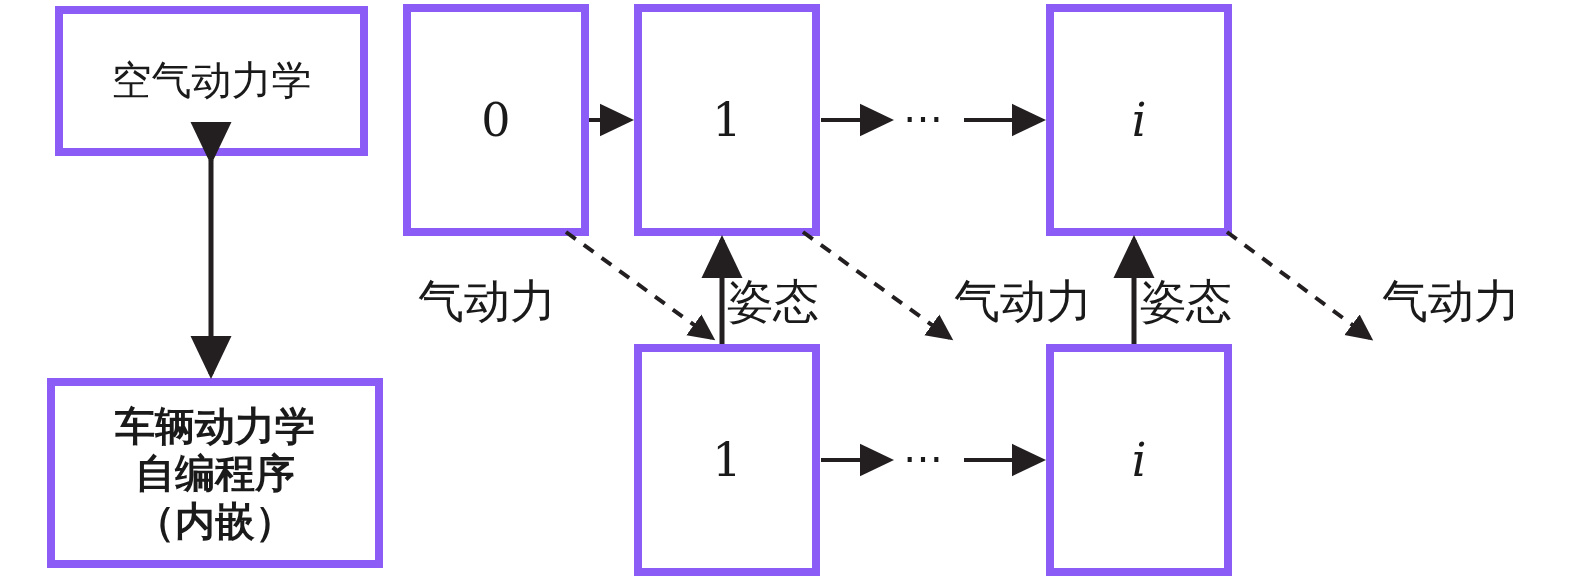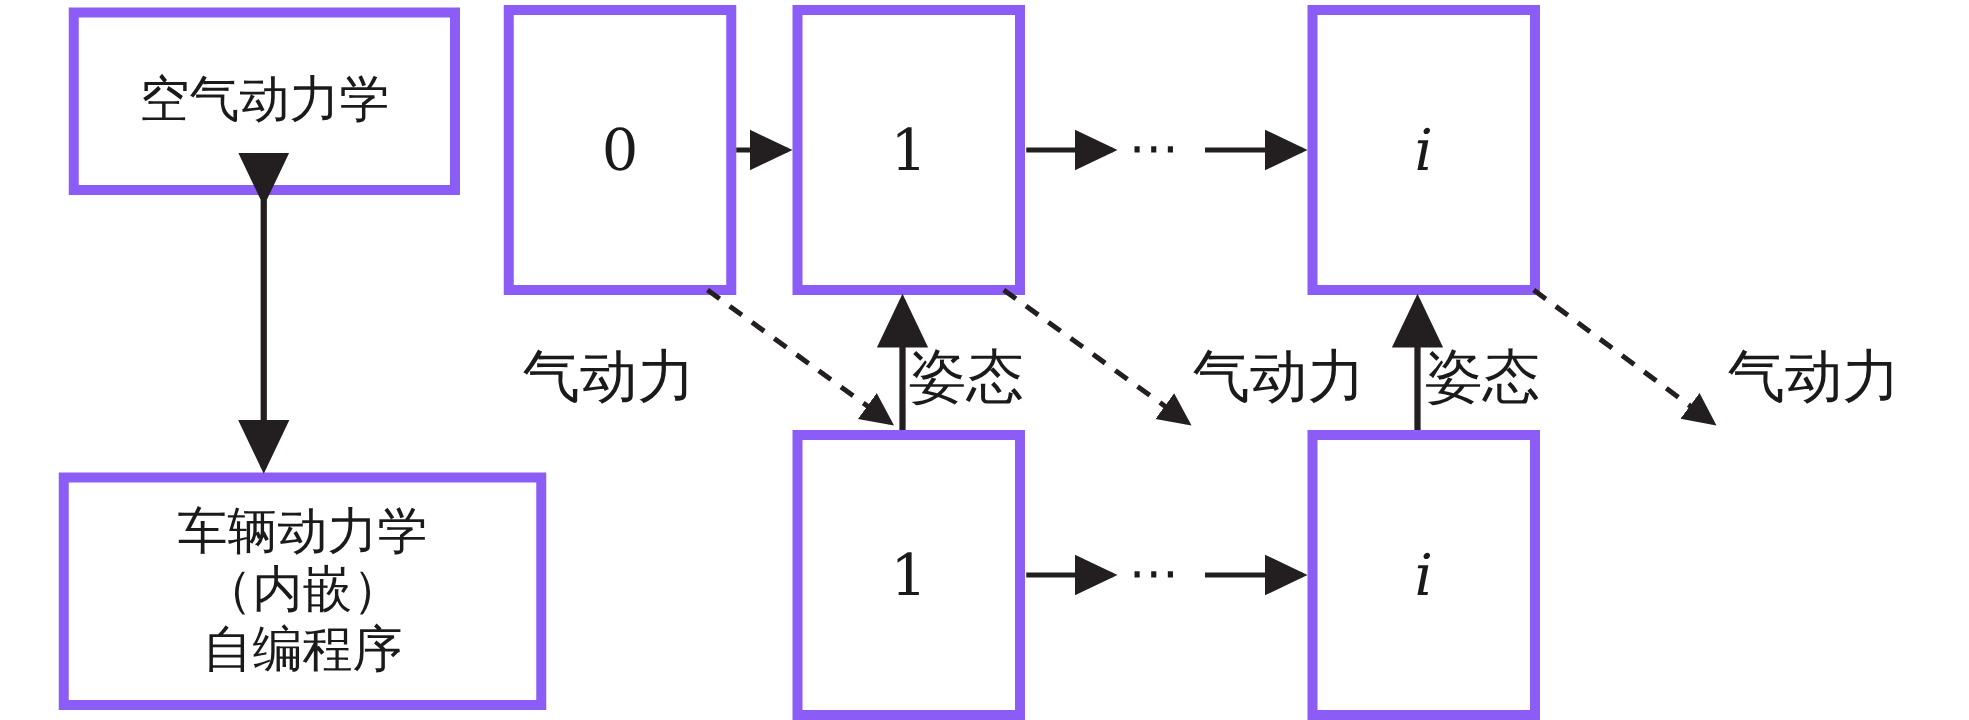--- a/index.html
+++ b/index.html
@@ -19,25 +19,25 @@
 <body>
 
 <div id="stage">
 
   <div class="box" style="left:55px;top:6px;width:313px;height:150px;font-size:40px;">
     <div class="inner">
       <div class="cjk">空气动力学</div>
     </div>
   </div>
 
-  <div class="box" style="left:47px;top:378px;width:390px;height:190px;font-size:40px;">
+  <div class="box" style="left:47px;top:378px;width:336px;height:190px;font-size:40px;font-weight:bold;">
     <div class="inner">
       <div class="cjk">车辆动力学</div>
+      <div class="cjk">自编程序</div>
       <div class="cjk">（内嵌）</div>
-      <div class="cjk">自编程序</div>
     </div>
   </div>
 
   <div class="box" style="left:403px;top:4px;width:186px;height:232px;font-size:46px;">
     <span class="inner">0</span>
   </div>
 
   <div class="box" style="left:634px;top:4px;width:186px;height:232px;font-size:46px;">
     <span class="inner">1</span>
   </div>

